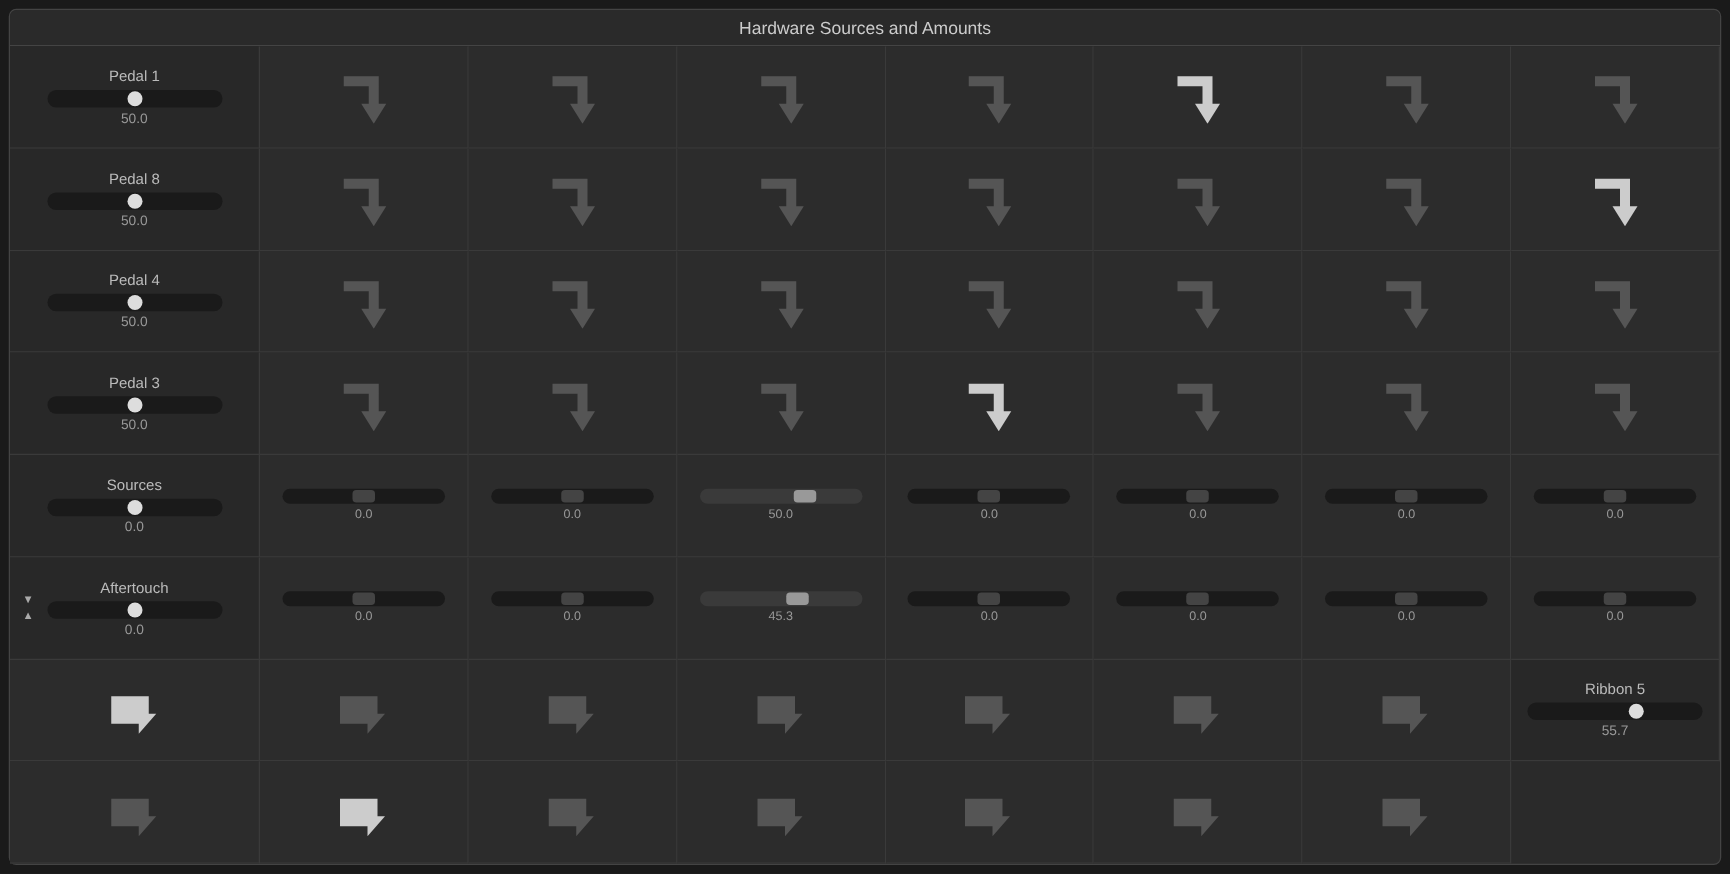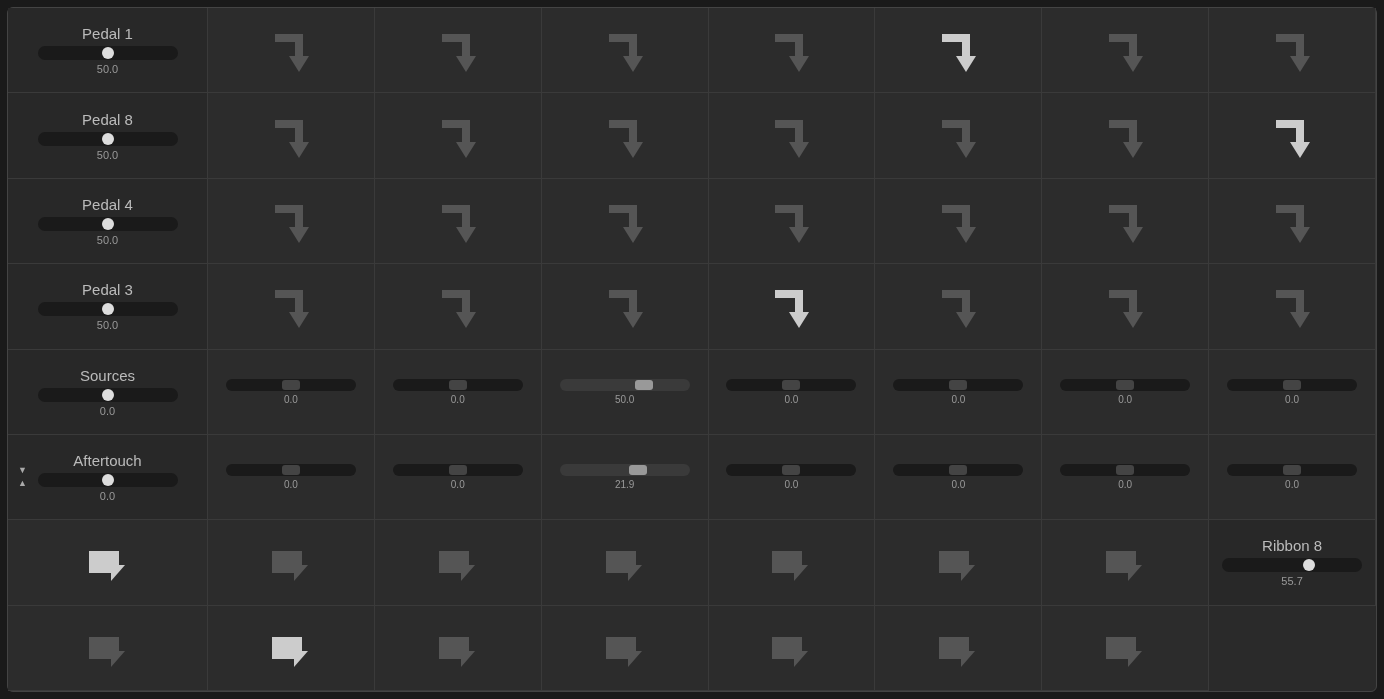--- a/index.html
+++ b/index.html
@@ -47,21 +47,21 @@
       justify-content: center;
       background: #2c2c2c;
       position: relative;
     }
     .cell.source-cell {
       background: #282828;
       padding: 6px;
     }
     .source-label {
       color: #bbb;
-      font-size: 15px;
+      font-size: 12px;
       margin-bottom: 4px;
     }
     .source-value {
       color: #999;
       font-size: 11px;
       margin-top: 3px;
     }
     .slider-track {
       width: 140px;
       height: 14px;
@@ -105,20 +105,21 @@
     .slider-value {
       color: #999;
       font-size: 10px;
       margin-top: 3px;
     }
   </style>
 </head>
 <body>
 
 <div class="main-container">
+  <div class="title-bar">Hardware Sources and Amounts</div>
   <div class="grid-container" id="grid">
   <div class="cell source-cell">
       <span class="source-label">Pedal 1</span>
       <div class="slider-track">
         <div class="slider-thumb" style="left: calc(50% - 6px);"></div>
       </div>
       <span class="source-value">50.0</span>
     </div>
       <div class="cell" style="padding: 4px;">
         <div class="cell-arrow">
@@ -427,21 +428,21 @@
             <div class="h-slider-thumb" style="left:calc(50% - 9px); background:#444;"></div>
           </div>
           <span class="slider-value">0.0</span>
         </div>
       </div>
       <div class="cell" style="padding: 4px;">
         <div style="display:flex;flex-direction:column;align-items:center;width:100%;">
           <div class="h-slider-track" style="background:#3a3a3a;">
             <div class="h-slider-thumb" style="left:calc(60% - 9px); background:#999;"></div>
           </div>
-          <span class="slider-value">21.9</span>
+          <span class="slider-value">45.3</span>
         </div>
       </div>
       <div class="cell" style="padding: 4px;">
         <div style="display:flex;flex-direction:column;align-items:center;width:100%;">
           <div class="h-slider-track" style="background:#1a1a1a;">
             <div class="h-slider-thumb" style="left:calc(50% - 9px); background:#444;"></div>
           </div>
           <span class="slider-value">0.0</span>
         </div>
       </div>
@@ -512,21 +513,21 @@
         </div>
       </div>
       <div class="cell" style="padding: 4px;">
         <div class="cell-arrow">
           <svg width="50" height="50" viewBox="0 0 50 50" fill="none" xmlns="http://www.w3.org/2000/svg">
     <path d="M6,6 L6,14 L36,14 L36,28 L42,28 L28,44 L28,36 L6,36 Z" fill="#555555"></path>
   </svg>
         </div>
       </div>
       <div class="cell source-cell">
-      <span class="source-label">Ribbon 8</span>
+      <span class="source-label">Ribbon 5</span>
       <div class="slider-track">
         <div class="slider-thumb" style="left: calc(62% - 6px);"></div>
       </div>
       <span class="source-value">55.7</span>
     </div>
       <div class="cell" style="padding: 4px;">
         <div class="cell-arrow">
           <svg width="50" height="50" viewBox="0 0 50 50" fill="none" xmlns="http://www.w3.org/2000/svg">
     <path d="M6,6 L6,14 L36,14 L36,28 L42,28 L28,44 L28,36 L6,36 Z" fill="#555555"></path>
   </svg>

